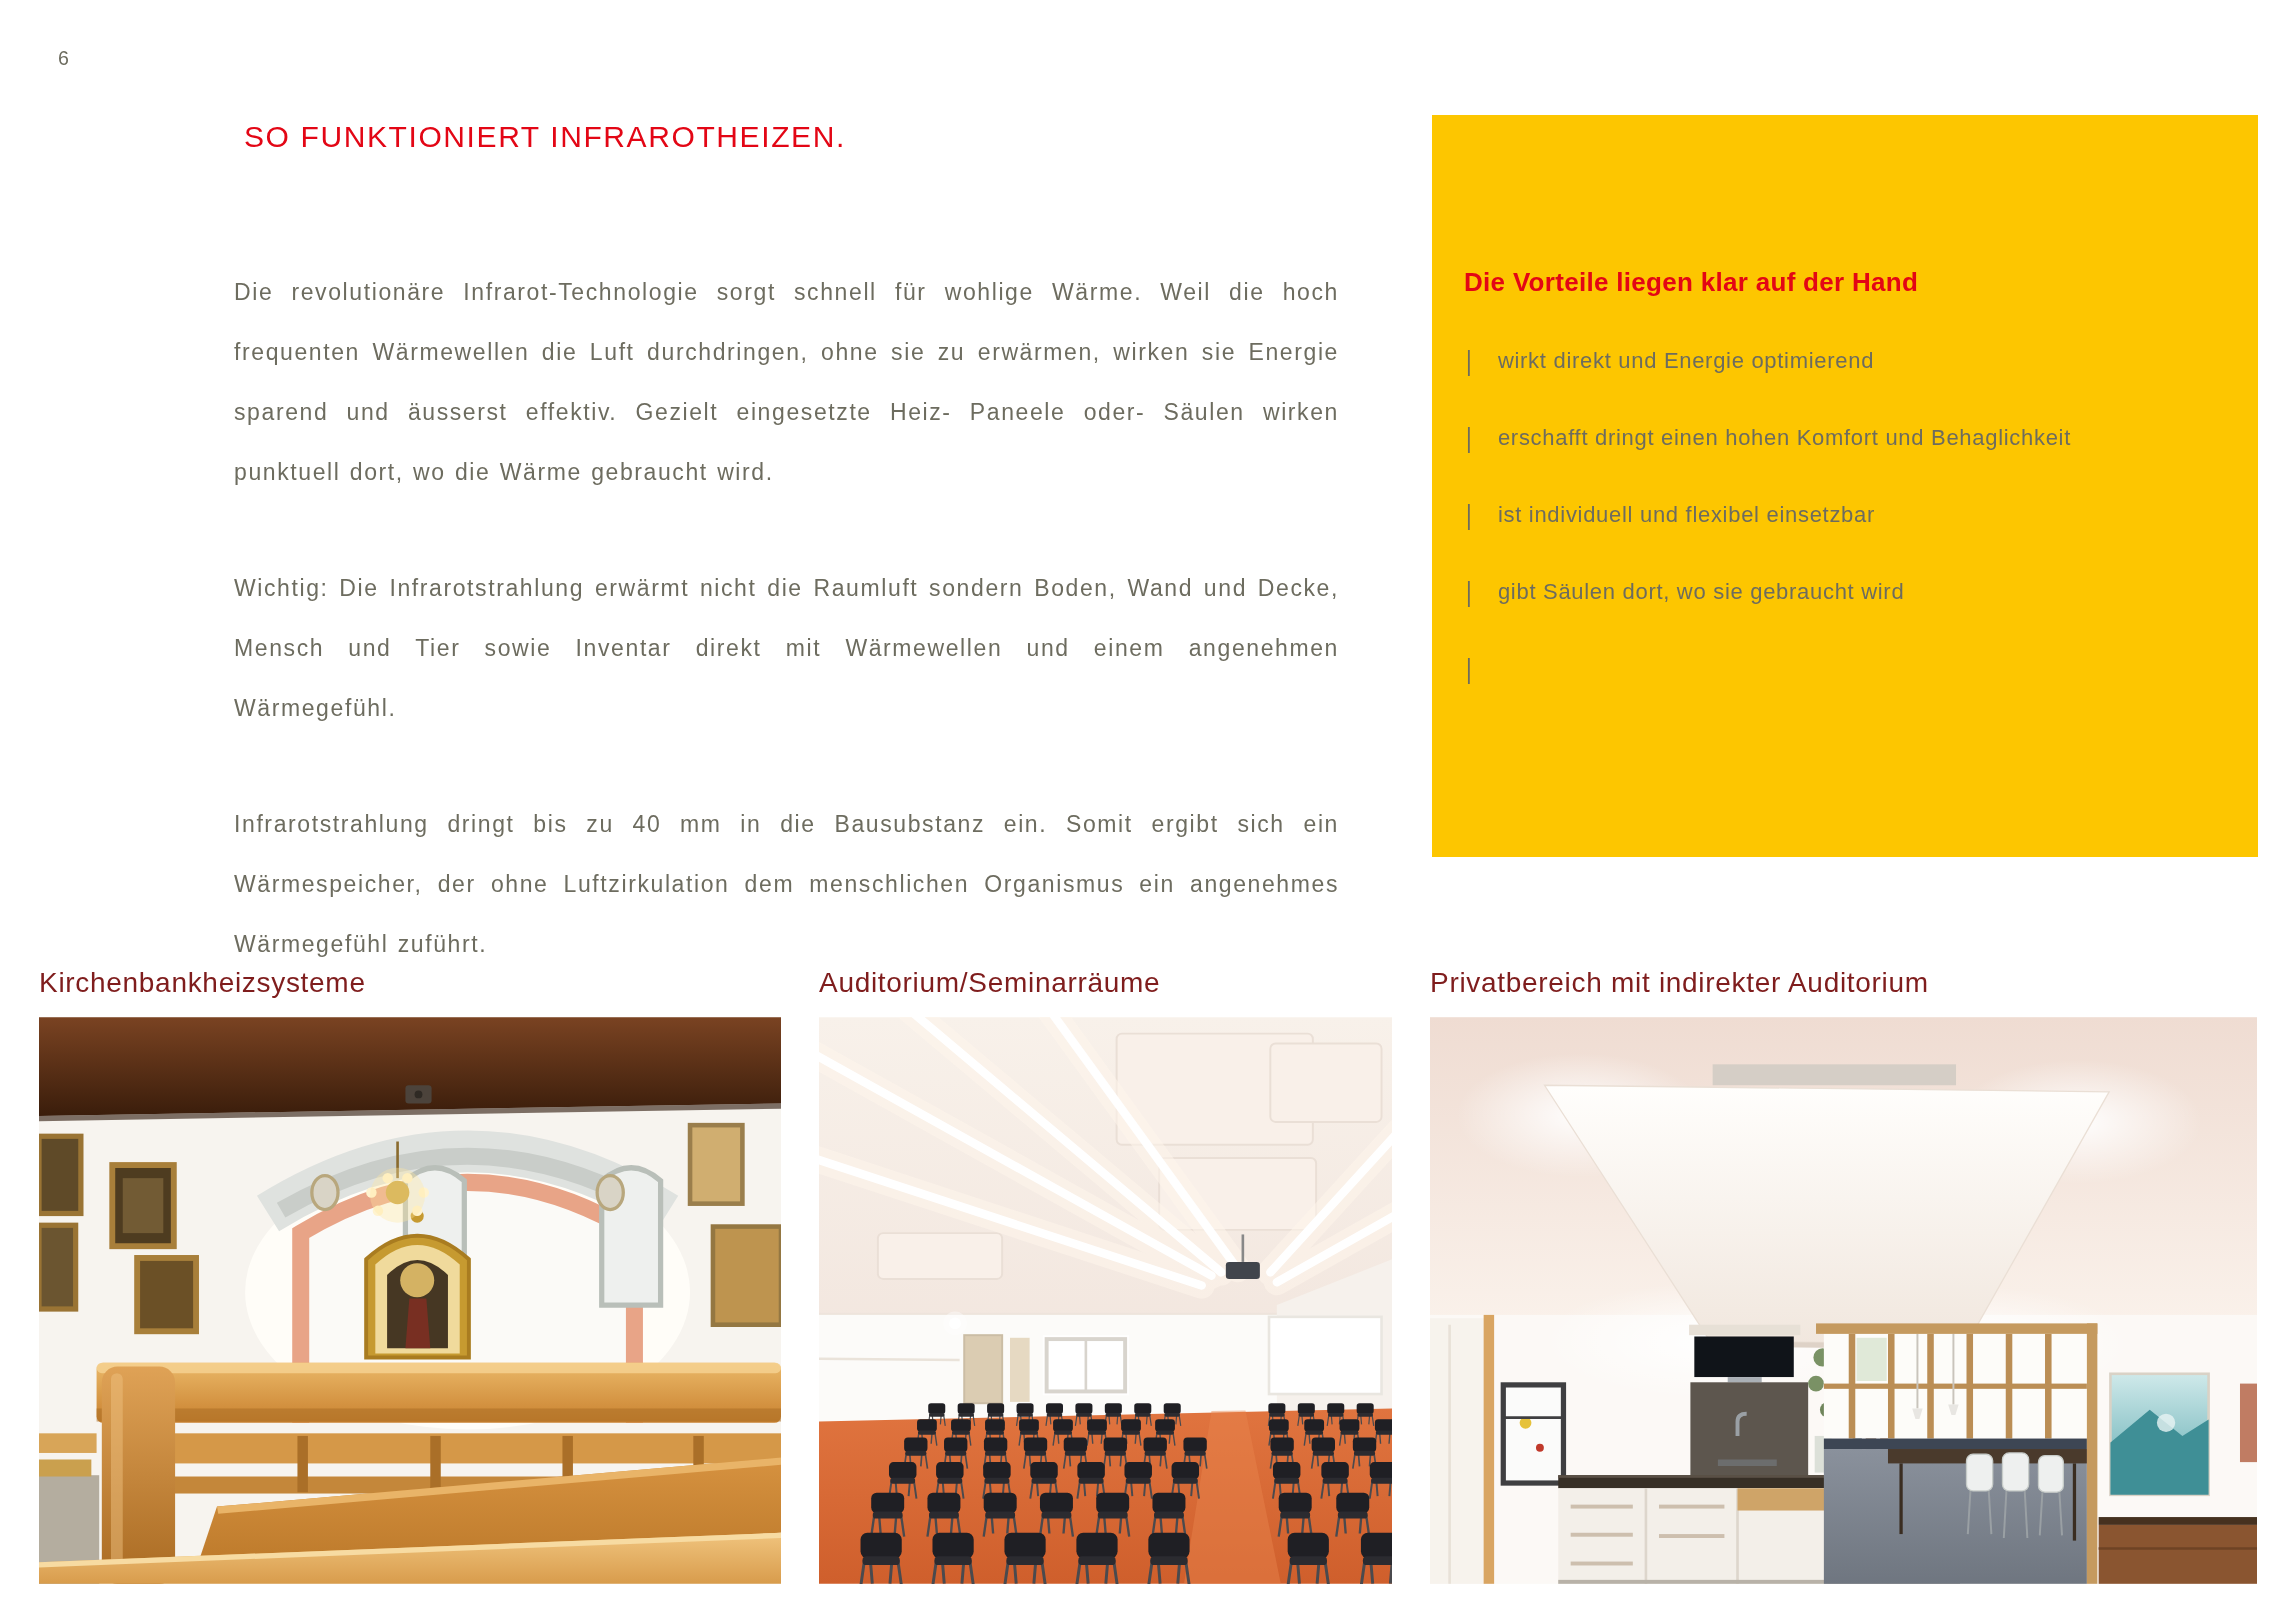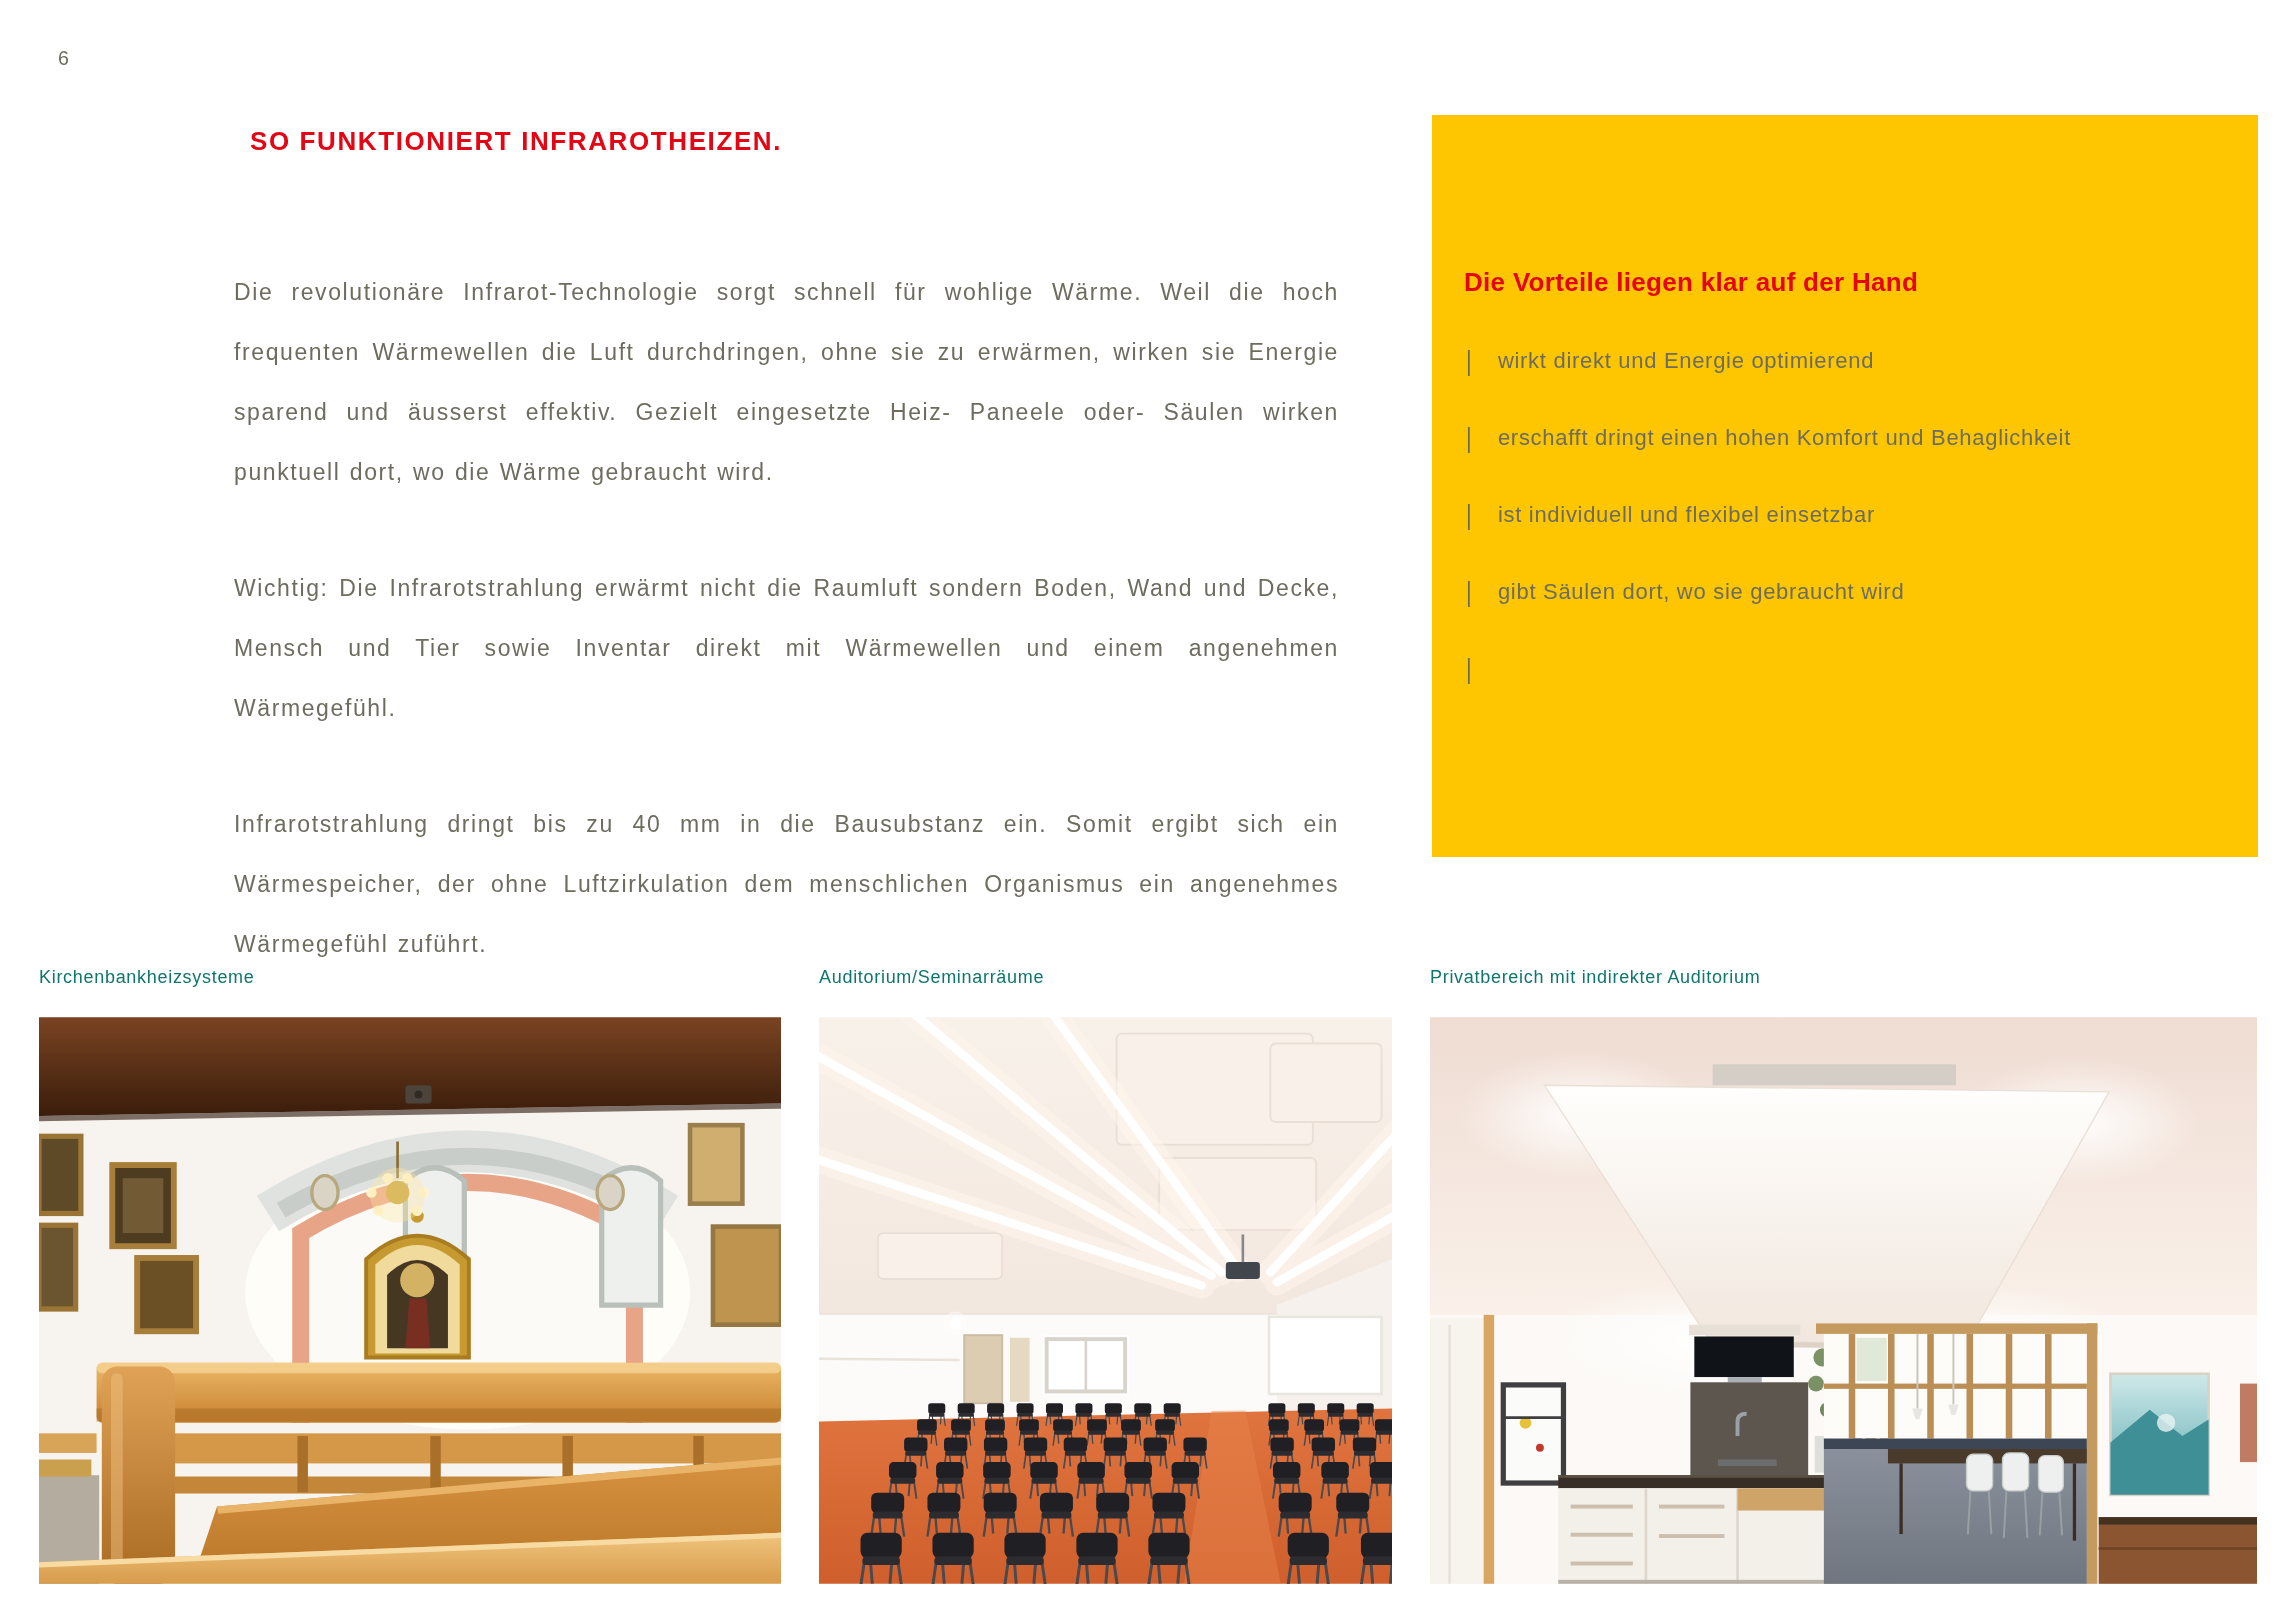--- a/index.html
+++ b/index.html
@@ -1,31 +1,31 @@
 <!DOCTYPE html>
 <html style="font-size:10.5px"><head>
 <meta charset="utf-8">
 <style>
   html,body{margin:0;padding:0;background:#ffffff;}
   .sheet{position:relative;width:2295px;height:1623px;background:#ffffff;overflow:hidden;
          font-family:"Liberation Sans", sans-serif;color:#6d6c5f;}
   .pagenum{position:absolute;left:58px;top:47px;font-size:19.6px;color:#6d6c5f;}
-  .title{position:absolute;left:234px;top:110px;margin:16px;font-size:26px;font-weight:700;
+  .title{position:absolute;left:234px;top:110px;margin:10px;font-size:30px;font-weight:400;
          letter-spacing:1.6px;color:#e30615;}
   .intro{position:absolute;left:234px;top:262px;width:1105px;font-size:23px;line-height:60px;
          letter-spacing:1.6px;word-spacing:1.3px;text-align:justify;color:#6d6c5f;}
   .intro p{margin:0 0 56px 0;}
   .benefits{position:absolute;left:1432px;top:115px;width:826px;height:742px;background:#fdc600;text-align:center;}
   .benefits h2{position:absolute;left:32px;top:152px;margin:0;font-size:26px;font-weight:700;
                color:#e30615;letter-spacing:0.3px;white-space:nowrap;}
   .benefits ul{position:absolute;left:0;top:207px;margin:0;padding:0;list-style:none;width:826px;}
   .benefits li{height:77px;display:flex;align-items:center;padding-left:34px;
                font-size:22px;letter-spacing:0.7px;color:#6d6c5f;}
   .benefits .pipe{display:inline-block;margin-right:25.5px;transform:scaleY(1.25);}
-  .caption{position:absolute;top:967px;font-size:18px;letter-spacing:0.7px;color:#0f766e;white-space:nowrap;}
+  .caption{position:absolute;top:967px;font-size:28px;letter-spacing:0.7px;color:#7f1d1d;white-space:nowrap;}
   .cap1{left:39px;} .cap2{left:819px;} .cap3{left:1430px;}
   .photo{position:absolute;top:1017px;margin:0;overflow:hidden;}
   .photo svg{display:block;}
   .ph1{left:39px;width:742px;height:567px;}
   .ph2{left:819px;width:573px;height:567px;}
   .ph3{left:1430px;width:827px;height:567px;}
 </style>
 </head>
 <body>
 

